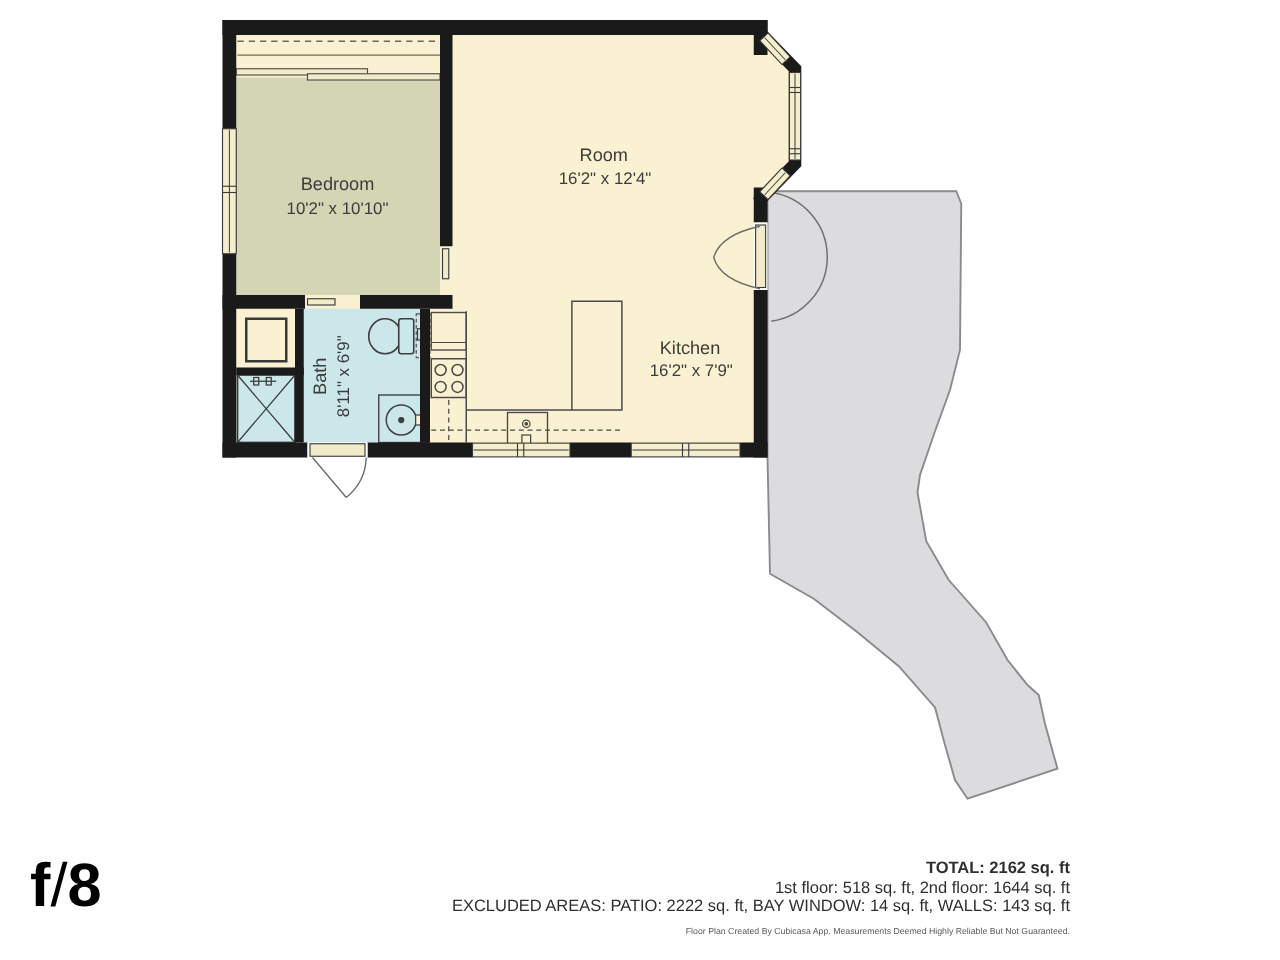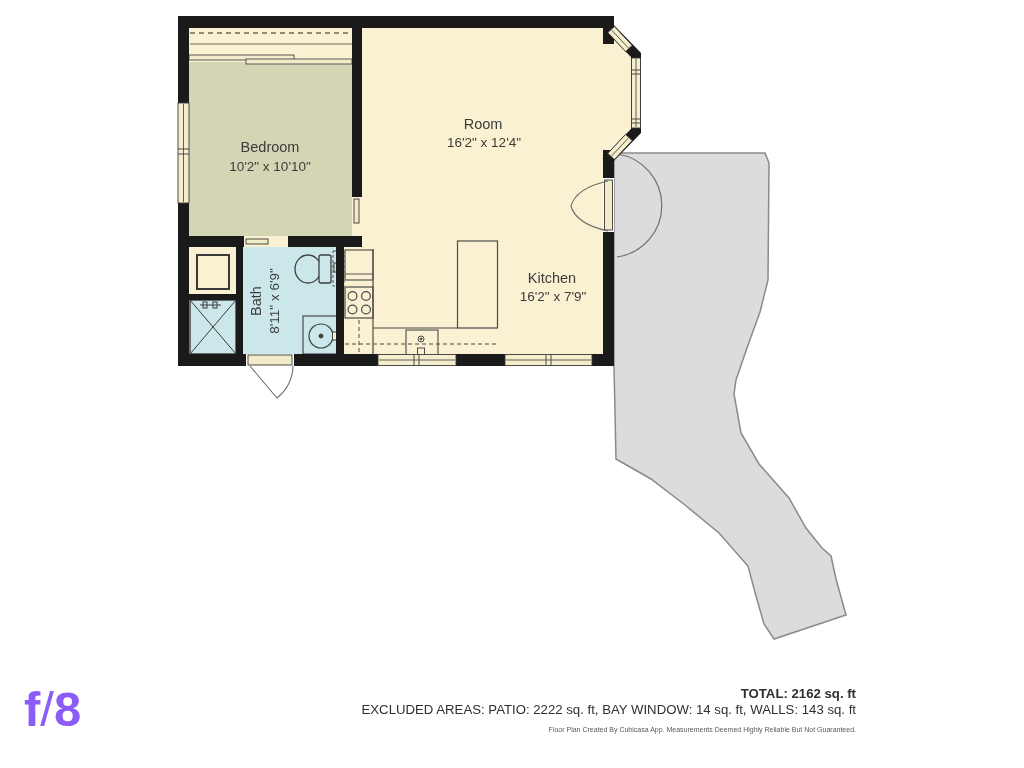--- a/index.html
+++ b/index.html
@@ -7,21 +7,21 @@
           font-family:"Liberation Sans",sans-serif;}
   svg{position:absolute;left:0;top:0;}
   svg text{font-family:"Liberation Sans",sans-serif;fill:#3c3c3c;}
   .rname{font-size:14.5px;}
   .rdims{font-size:13.5px;}
   .footer{position:absolute;left:0;top:686px;width:856px;text-align:right;color:#2f2f2f;}
   .f-line{font-size:13.2px;line-height:15.6px;white-space:nowrap;}
   .f-total{font-weight:bold;}
   .f-disclaimer{margin-top:9px;font-size:7px;color:#5a5a5a;}
   .logo{position:absolute;left:24px;top:684px;font-size:49px;line-height:1.05;
-        color:#8b5cf6;font-weight:700;letter-spacing:-1px;}
+        color:#000000;font-weight:700;letter-spacing:-1px;}
   .logo .slash{font-weight:300;padding:0 1px;}
 </style>
 </head>
 <body>
 
 <div class="canvas">
 
 <svg width="1024" height="768" viewBox="0 0 1024 768">
 
   <g>
@@ -173,17 +173,18 @@
     <text class="rdims" x="553" y="301">16'2" x 7'9"</text>
     <text class="rname" transform="translate(261,301) rotate(-90)">Bath</text>
     <text class="rdims" transform="translate(279,301) rotate(-90)">8'11" x 6'9"</text>
   </g>
 </svg>
 
   <div class="logo"><span>f</span><span class="slash">/</span><span>8</span></div>
 
   <div class="footer">
     <div class="f-line f-total">TOTAL: 2162 sq. ft</div>
+    <div class="f-line">1st floor: 518 sq. ft, 2nd floor: 1644 sq. ft</div>
     <div class="f-line">EXCLUDED AREAS: PATIO: 2222 sq. ft, BAY WINDOW: 14 sq. ft, WALLS: 143 sq. ft</div>
     <div class="f-disclaimer">Floor Plan Created By Cubicasa App. Measurements Deemed Highly Reliable But Not Guaranteed.</div>
   </div>
 
 </div>
 
 </body></html>

